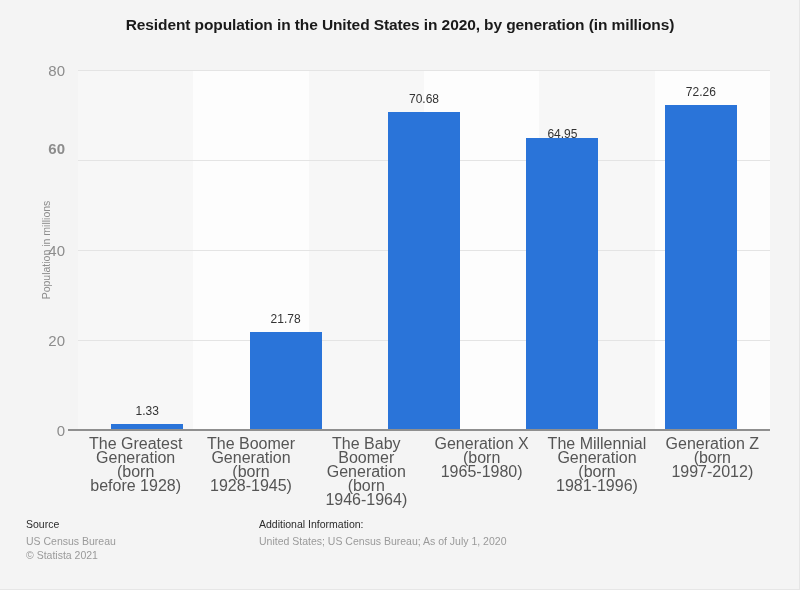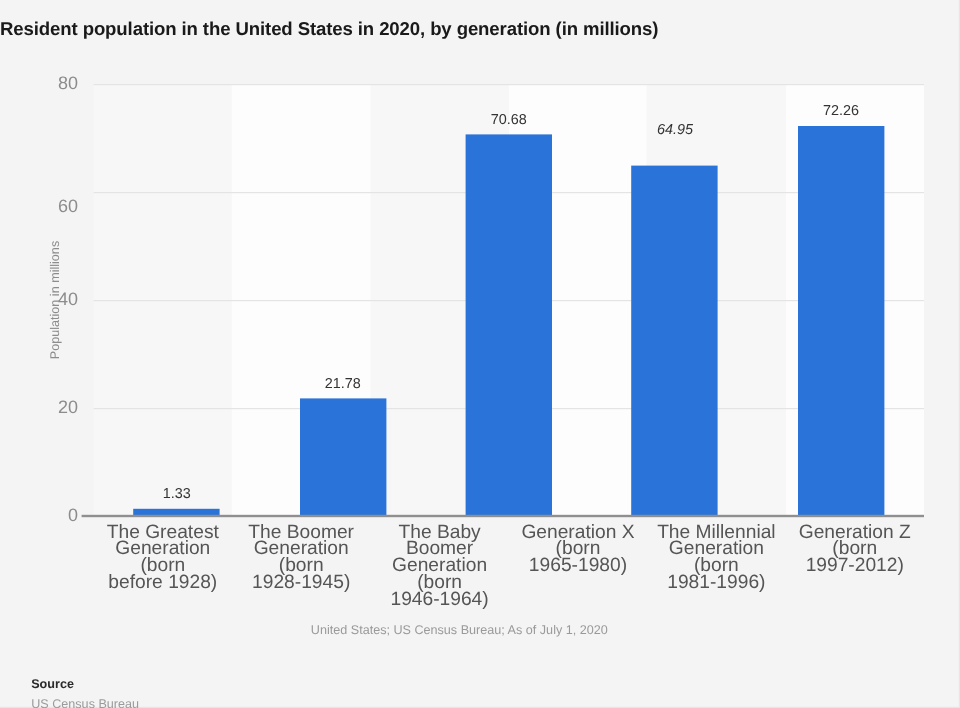--- a/index.html
+++ b/index.html
@@ -22,20 +22,21 @@
     border-right: 1px solid #e6e6e6;
     border-bottom: 1px solid #e6e6e6;
   }
 
   
   #chart-title {
     position: absolute;
     left: 0;
     top: 16px;
     width: 800px;
+    text-align: center;
     font-size: 15.5px;
     font-weight: bold;
     color: #1a1a1a;
     letter-spacing: -0.1px;
   }
 
   
   #plot-frame {
     position: absolute;
     left: 78px;
@@ -157,24 +158,23 @@
     left: 26px;
     top: 0;
   }
   #footer-addl {
     position: absolute;
     left: 259px;
     top: 0;
   }
   .foot-head {
     font-size: 10.5px;
-    font-weight: bold;
+    font-weight: normal;
     color: #2b2b2b;
     margin-bottom: 4px;
-    margin-top: 46px;
   }
   .foot-line {
     font-size: 10.5px;
     color: #9a9a9a;
     line-height: 14px;
   }
 </style>
 </head>
 <body>
 
@@ -209,35 +209,35 @@
         <div class="bar-slot">
           <div class="bar" title="The Silent Generation (born 1928-1945): 21.78" style="height: 98.01px; background: rgb(42, 116, 217);"></div>
           <div class="bar-value" style="bottom: 104.01px;">21.78</div>
         </div>
         <div class="bar-slot">
           <div class="bar" title="The Baby Boomer Generation (born 1946-1964): 70.68" style="height: 318.06px; background: rgb(42, 116, 217);"></div>
           <div class="bar-value" style="bottom: 324.06px;">70.68</div>
         </div>
         <div class="bar-slot">
           <div class="bar" title="Generation X (born 1965-1980): 64.95" style="height: 292.275px; background: rgb(42, 116, 217);"></div>
-          <div class="bar-value" style="bottom: 315px; font-style: italic;">64.95</div>
+          <div class="bar-value" style="bottom: 289px;">64.95</div>
         </div>
         <div class="bar-slot">
           <div class="bar" title="The Millennial Generation (born 1981-1996): 72.26" style="height: 325.17px; background: rgb(42, 116, 217);"></div>
           <div class="bar-value" style="bottom: 331.17px;">72.26</div>
         </div>
       </div>
     <div id="axis-baseline"></div>
   </div>
 
   <div id="yticks">
       <div class="ytick-label" style="top: 430px;">0</div>
       <div class="ytick-label" style="top: 340px;">20</div>
       <div class="ytick-label" style="top: 250px;">40</div>
-      <div class="ytick-label" style="top: 172px;">60</div>
+      <div class="ytick-label" style="top: 148px; font-weight: bold;">60</div>
       <div class="ytick-label" style="top: 70px;">80</div>
     </div>
 
   <div id="xlabels">
       <div class="xlabel">
         <div>The Greatest</div>
         <div>Generation (born</div>
         <div>before 1928)</div>
       </div>
       <div class="xlabel">
@@ -265,17 +265,18 @@
       </div>
     </div>
 
   <div id="footer">
     <div id="footer-source">
       <div class="foot-head">Source</div>
       <div class="foot-line">US Census Bureau</div>
       <div class="foot-line">© Statista 2021</div>
     </div>
     <div id="footer-addl">
+      <div class="foot-head">Additional Information:</div>
       <div class="foot-line">United States; US Census Bureau; As of July 1, 2020</div>
     </div>
   </div>
 
 </div>
 
 </body></html>

